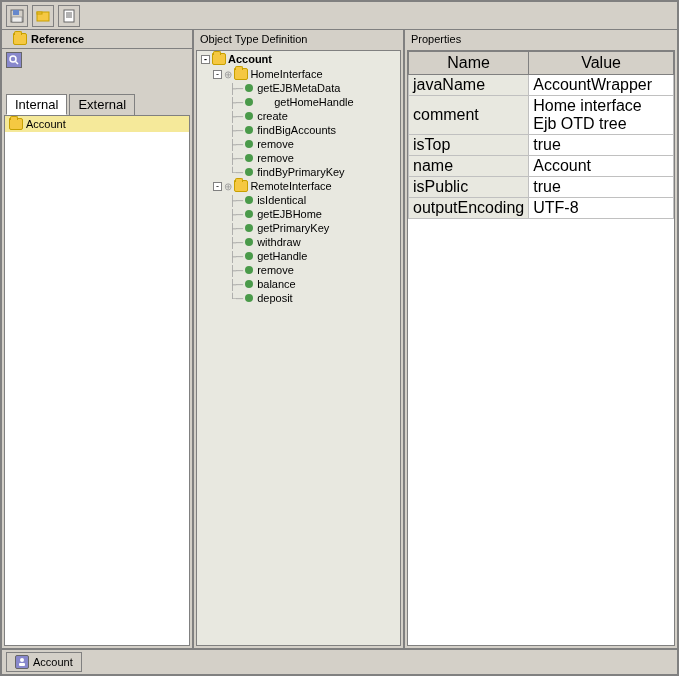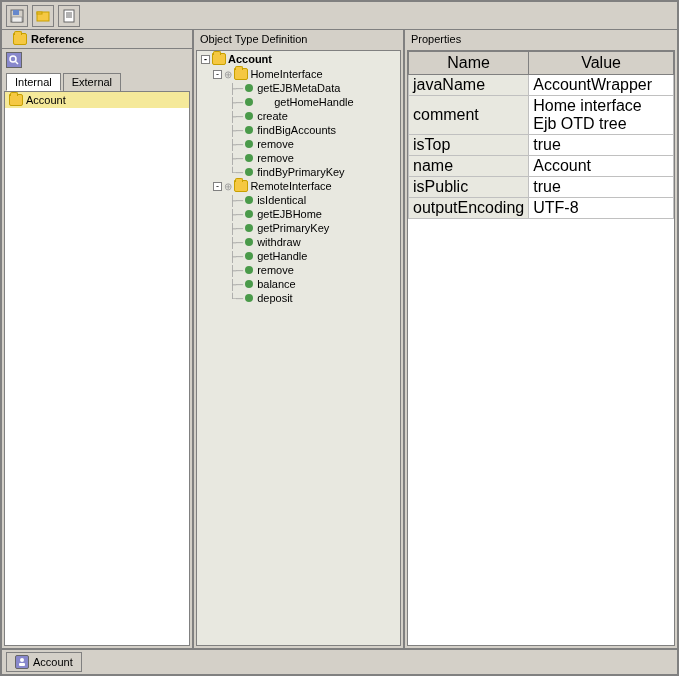--- a/index.html
+++ b/index.html
@@ -70,22 +70,23 @@
       display: flex;
       padding: 2px 4px 0;
       gap: 2px;
     }
 
     .tab {
       padding: 2px 8px;
       border: 1px solid #808080;
       background: #d4d0c8;
       cursor: pointer;
-      font-size: 11px;
+      font-size: 13px;
       border-bottom: none;
+      margin-top: 21px;
     }
     .tab.active {
       background: #fff;
       border-bottom: 1px solid #fff;
       z-index: 1;
     }
 
     .left-tree {
       flex: 1;
       background: #fff;

